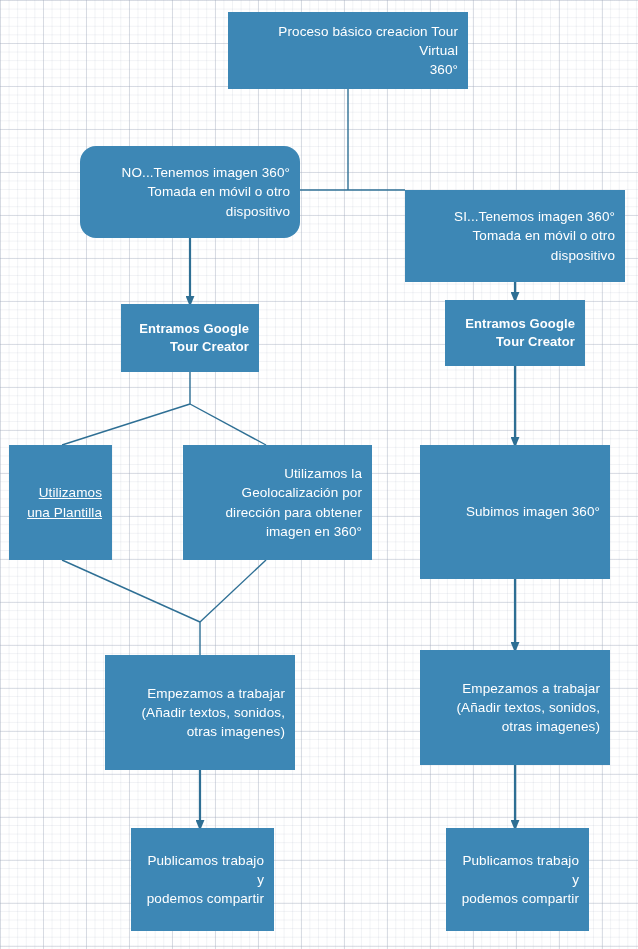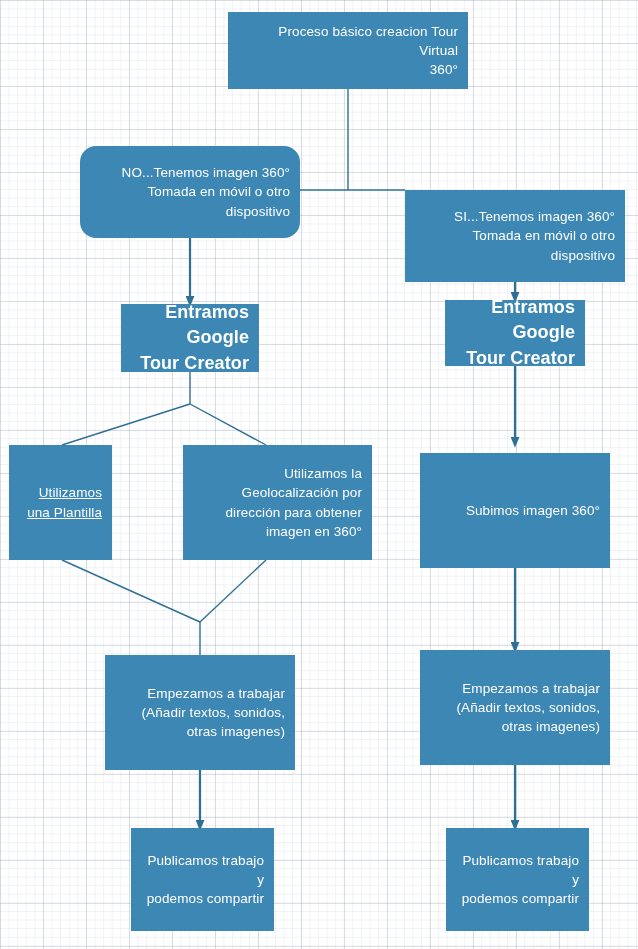--- a/index.html
+++ b/index.html
@@ -53,21 +53,21 @@
     letter-spacing: 0.1px;
     -webkit-font-smoothing: antialiased;
   }
   .node .txt {
     white-space: pre-line;
     display: block;
     width: 100%;
   }
   .node.bold {
     font-weight: bold;
-    font-size: 18px;
+    font-size: 13px;
   }
 </style>
 </head>
 <body>
 
 <div id="canvas">
 
   <svg id="edges" viewBox="0 0 638 949" width="638" height="949" xmlns="http://www.w3.org/2000/svg">
     <defs>
       <marker id="ah" markerWidth="11" markerHeight="9" refX="1.2" refY="4.5" orient="auto" markerUnits="userSpaceOnUse">
@@ -149,21 +149,21 @@
 una Plantilla</span>
   </div>
 
   <div class="node" style="left: 183px; top: 445px; width: 189px; height: 115px; background: rgb(61, 135, 181); color: rgb(255, 255, 255);">
     <span class="txt">Utilizamos la
 Geolocalización por
 dirección para obtener
 imagen en 360°</span>
   </div>
 
-  <div class="node" style="left: 420px; top: 445px; width: 190px; height: 115px; background: rgb(61, 135, 181); color: rgb(255, 255, 255); margin-top: 8px;">
+  <div class="node" style="left: 420px; top: 445px; width: 190px; height: 134px; background: rgb(61, 135, 181); color: rgb(255, 255, 255);">
     <span class="txt">Subimos imagen 360°</span>
   </div>
 
   <div class="node" style="left: 105px; top: 655px; width: 190px; height: 115px; background: rgb(61, 135, 181); color: rgb(255, 255, 255);">
     <span class="txt">Empezamos a trabajar
 (Añadir textos, sonidos,
 otras imagenes)</span>
   </div>
 
   <div class="node" style="left: 420px; top: 650px; width: 190px; height: 115px; background: rgb(61, 135, 181); color: rgb(255, 255, 255);">

